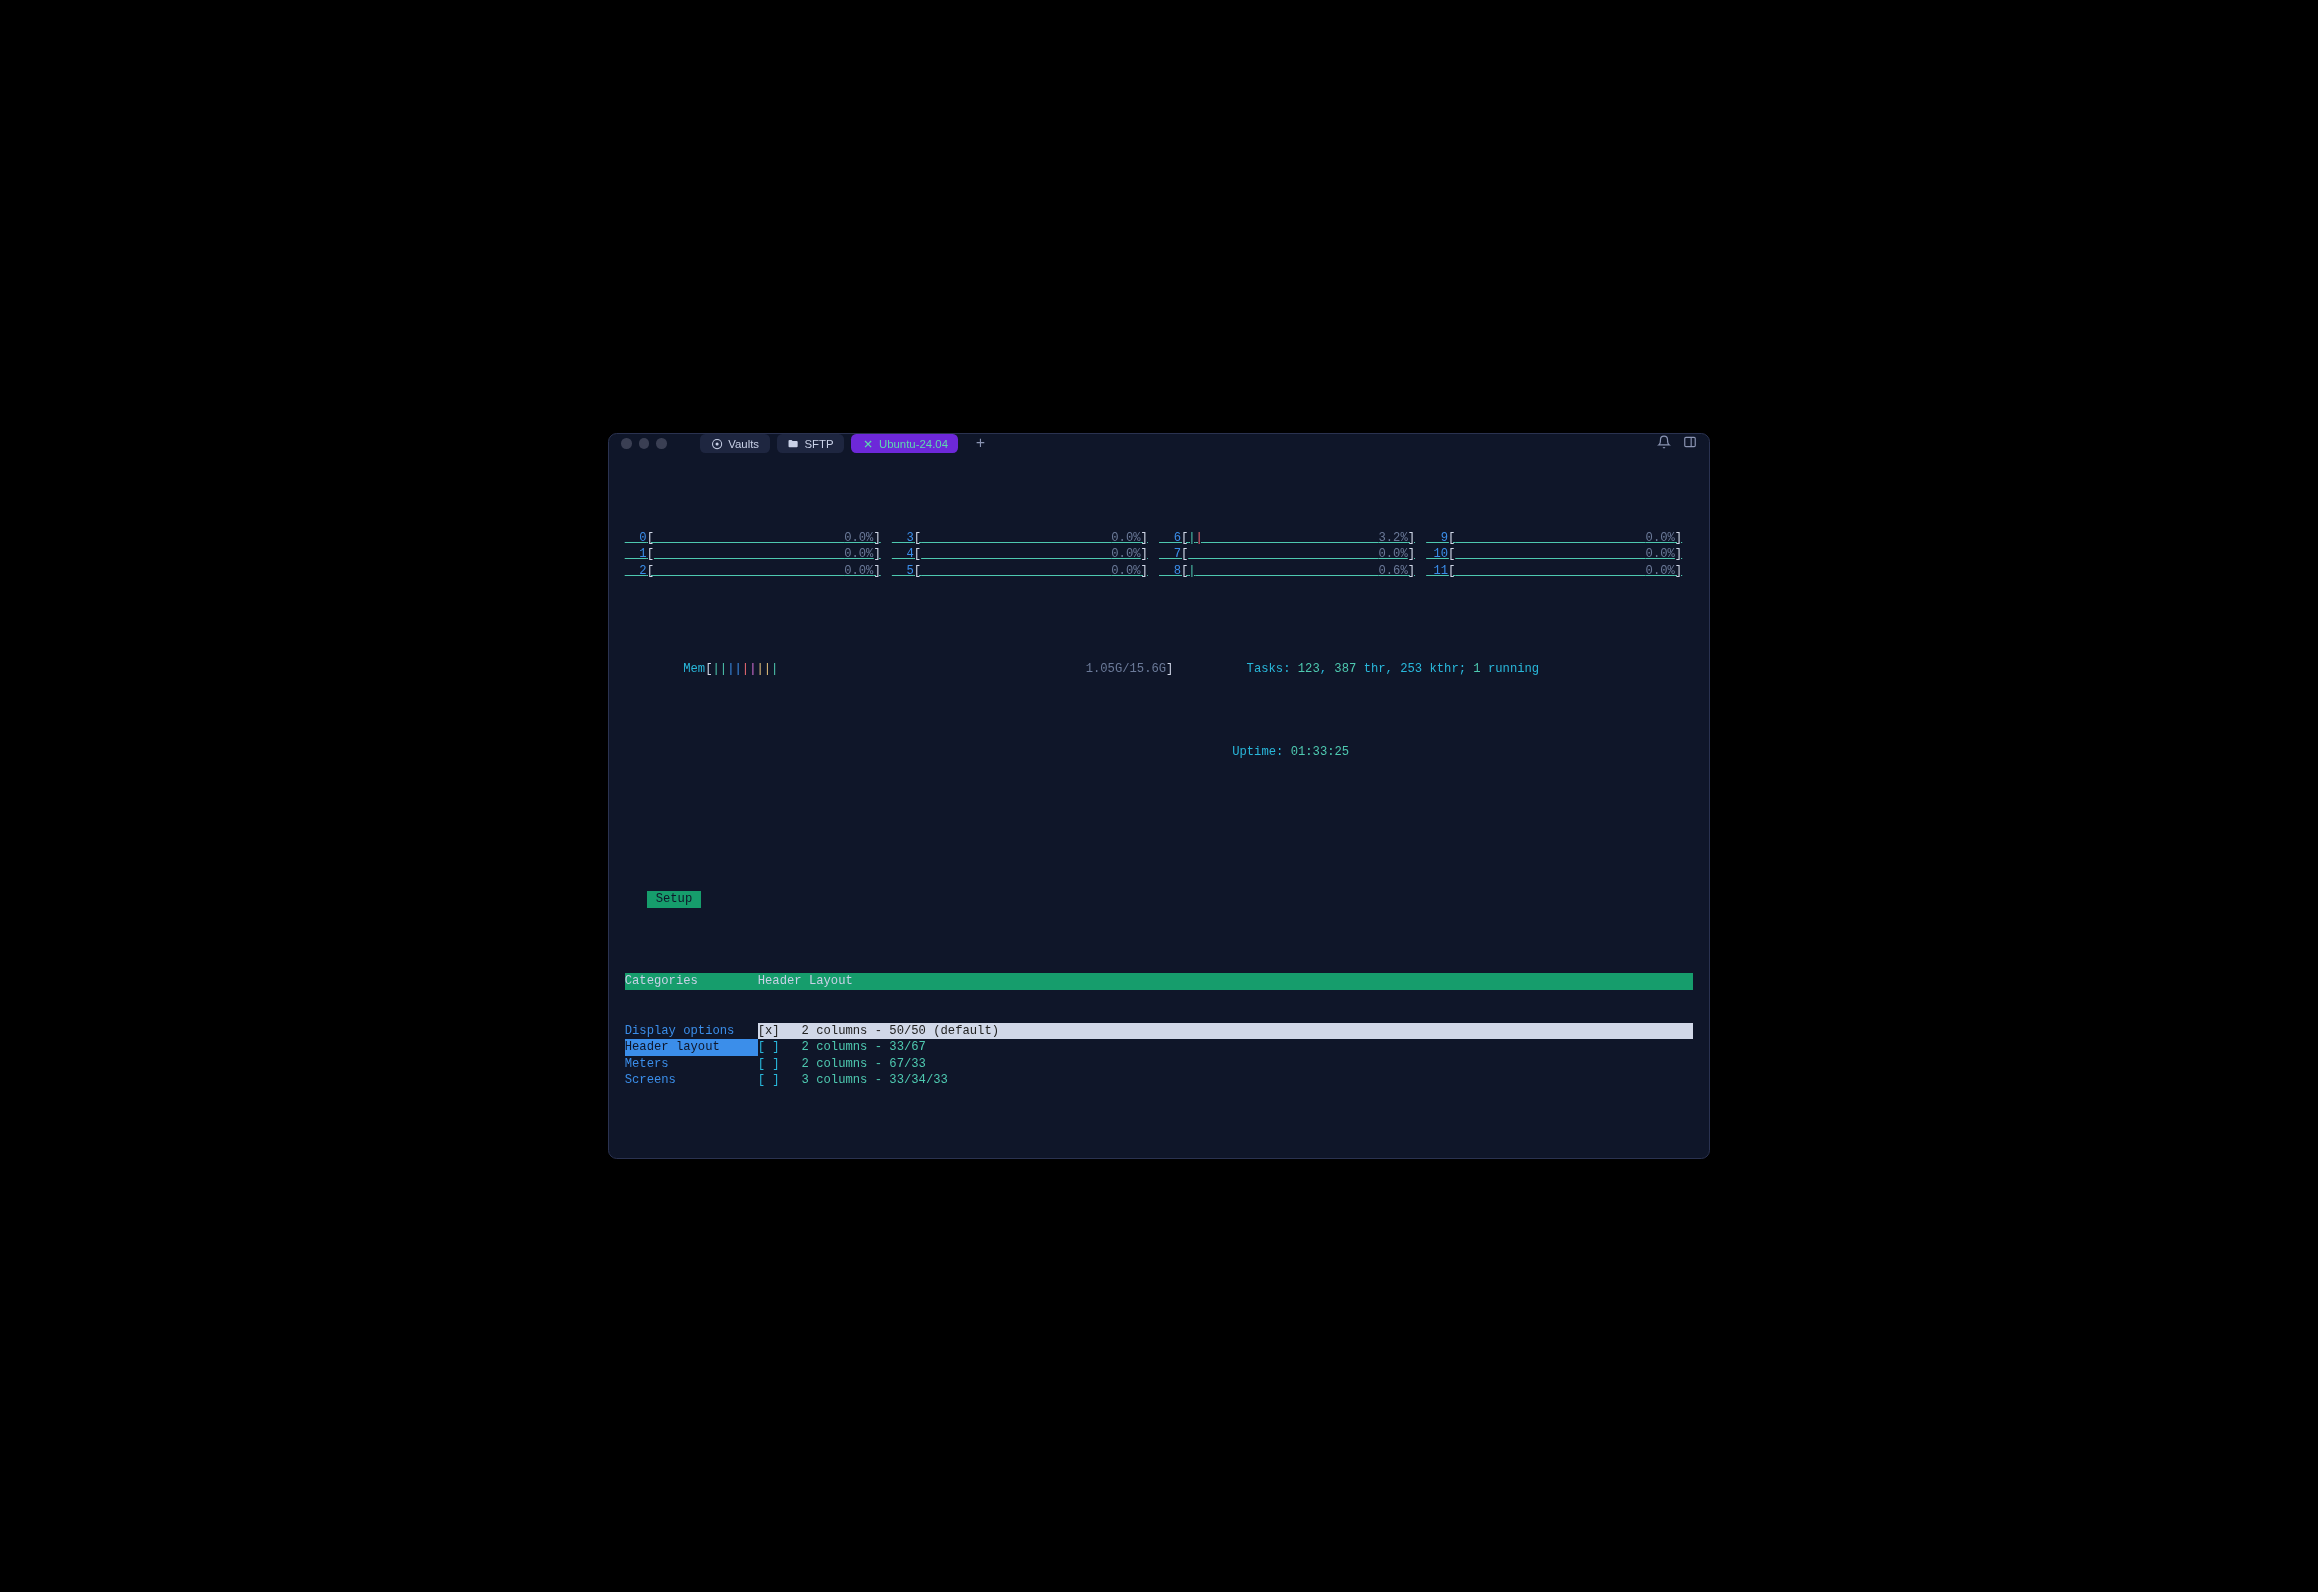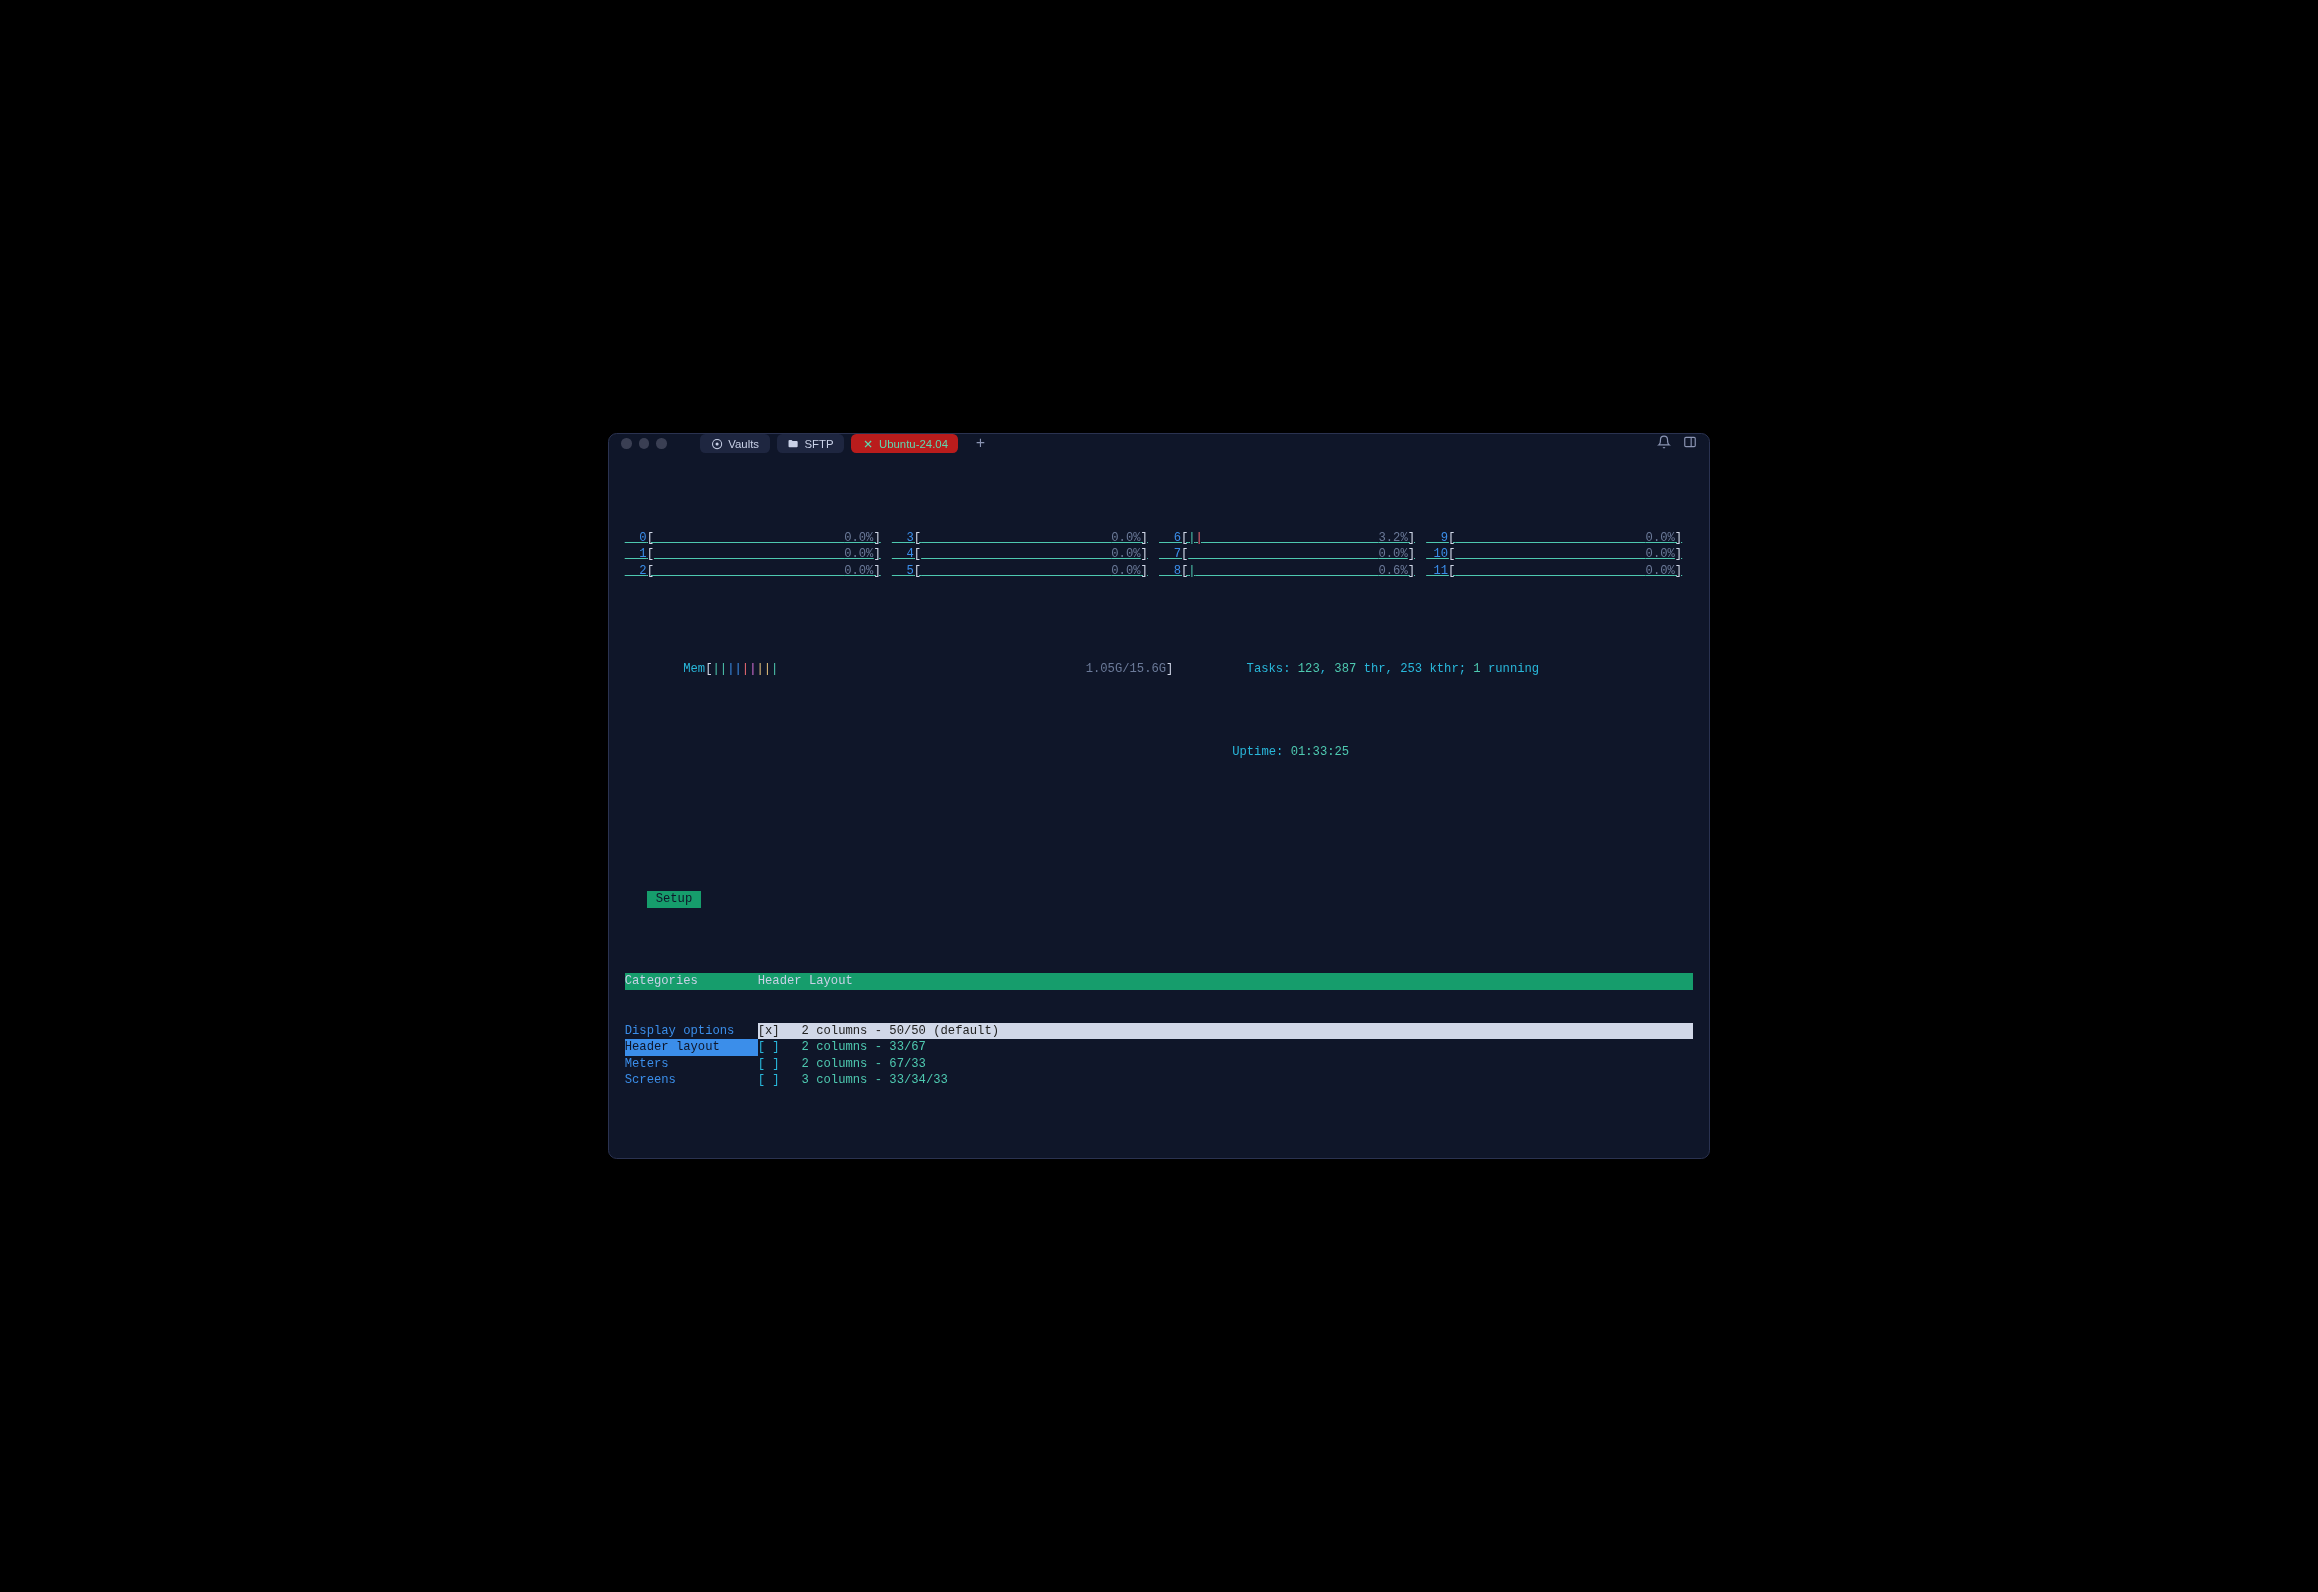--- a/index.html
+++ b/index.html
@@ -38,21 +38,21 @@
     background: #1e2640;
     color: #c9d1e7;
     border-radius: 5.2px;
     padding: 3.5px 10.5px;
     font-size: 11.4px;
     display: flex;
     align-items: center;
     gap: 5.2px;
     font-family: -apple-system, sans-serif;
   }
-  .tab-btn.active { background: #b91c1c; color: #5fd7af; }
+  .tab-btn.active { background: #6d28d9; color: #5fd7af; }
   .tab-btn.active .tab-text { color: #5fd7af; }
   .tab-ico { width: 12.2px; height: 12.2px; display:inline-flex; align-items:center; justify-content:center; }
   .tab-ico svg { width:12.2px; height:12.2px; }
   .plus { color:#8b95b3; font-size:15.7px; margin-left:5.2px; padding:0 5.2px;}
   .tb-spacer { flex:1; }
   .tb-right { display:flex; gap:12.2px; color:#8b95b3; align-items:center;}
   .tb-right svg { width:14px; height:14px; stroke:#8b95b3; }
 
   
   .term {

